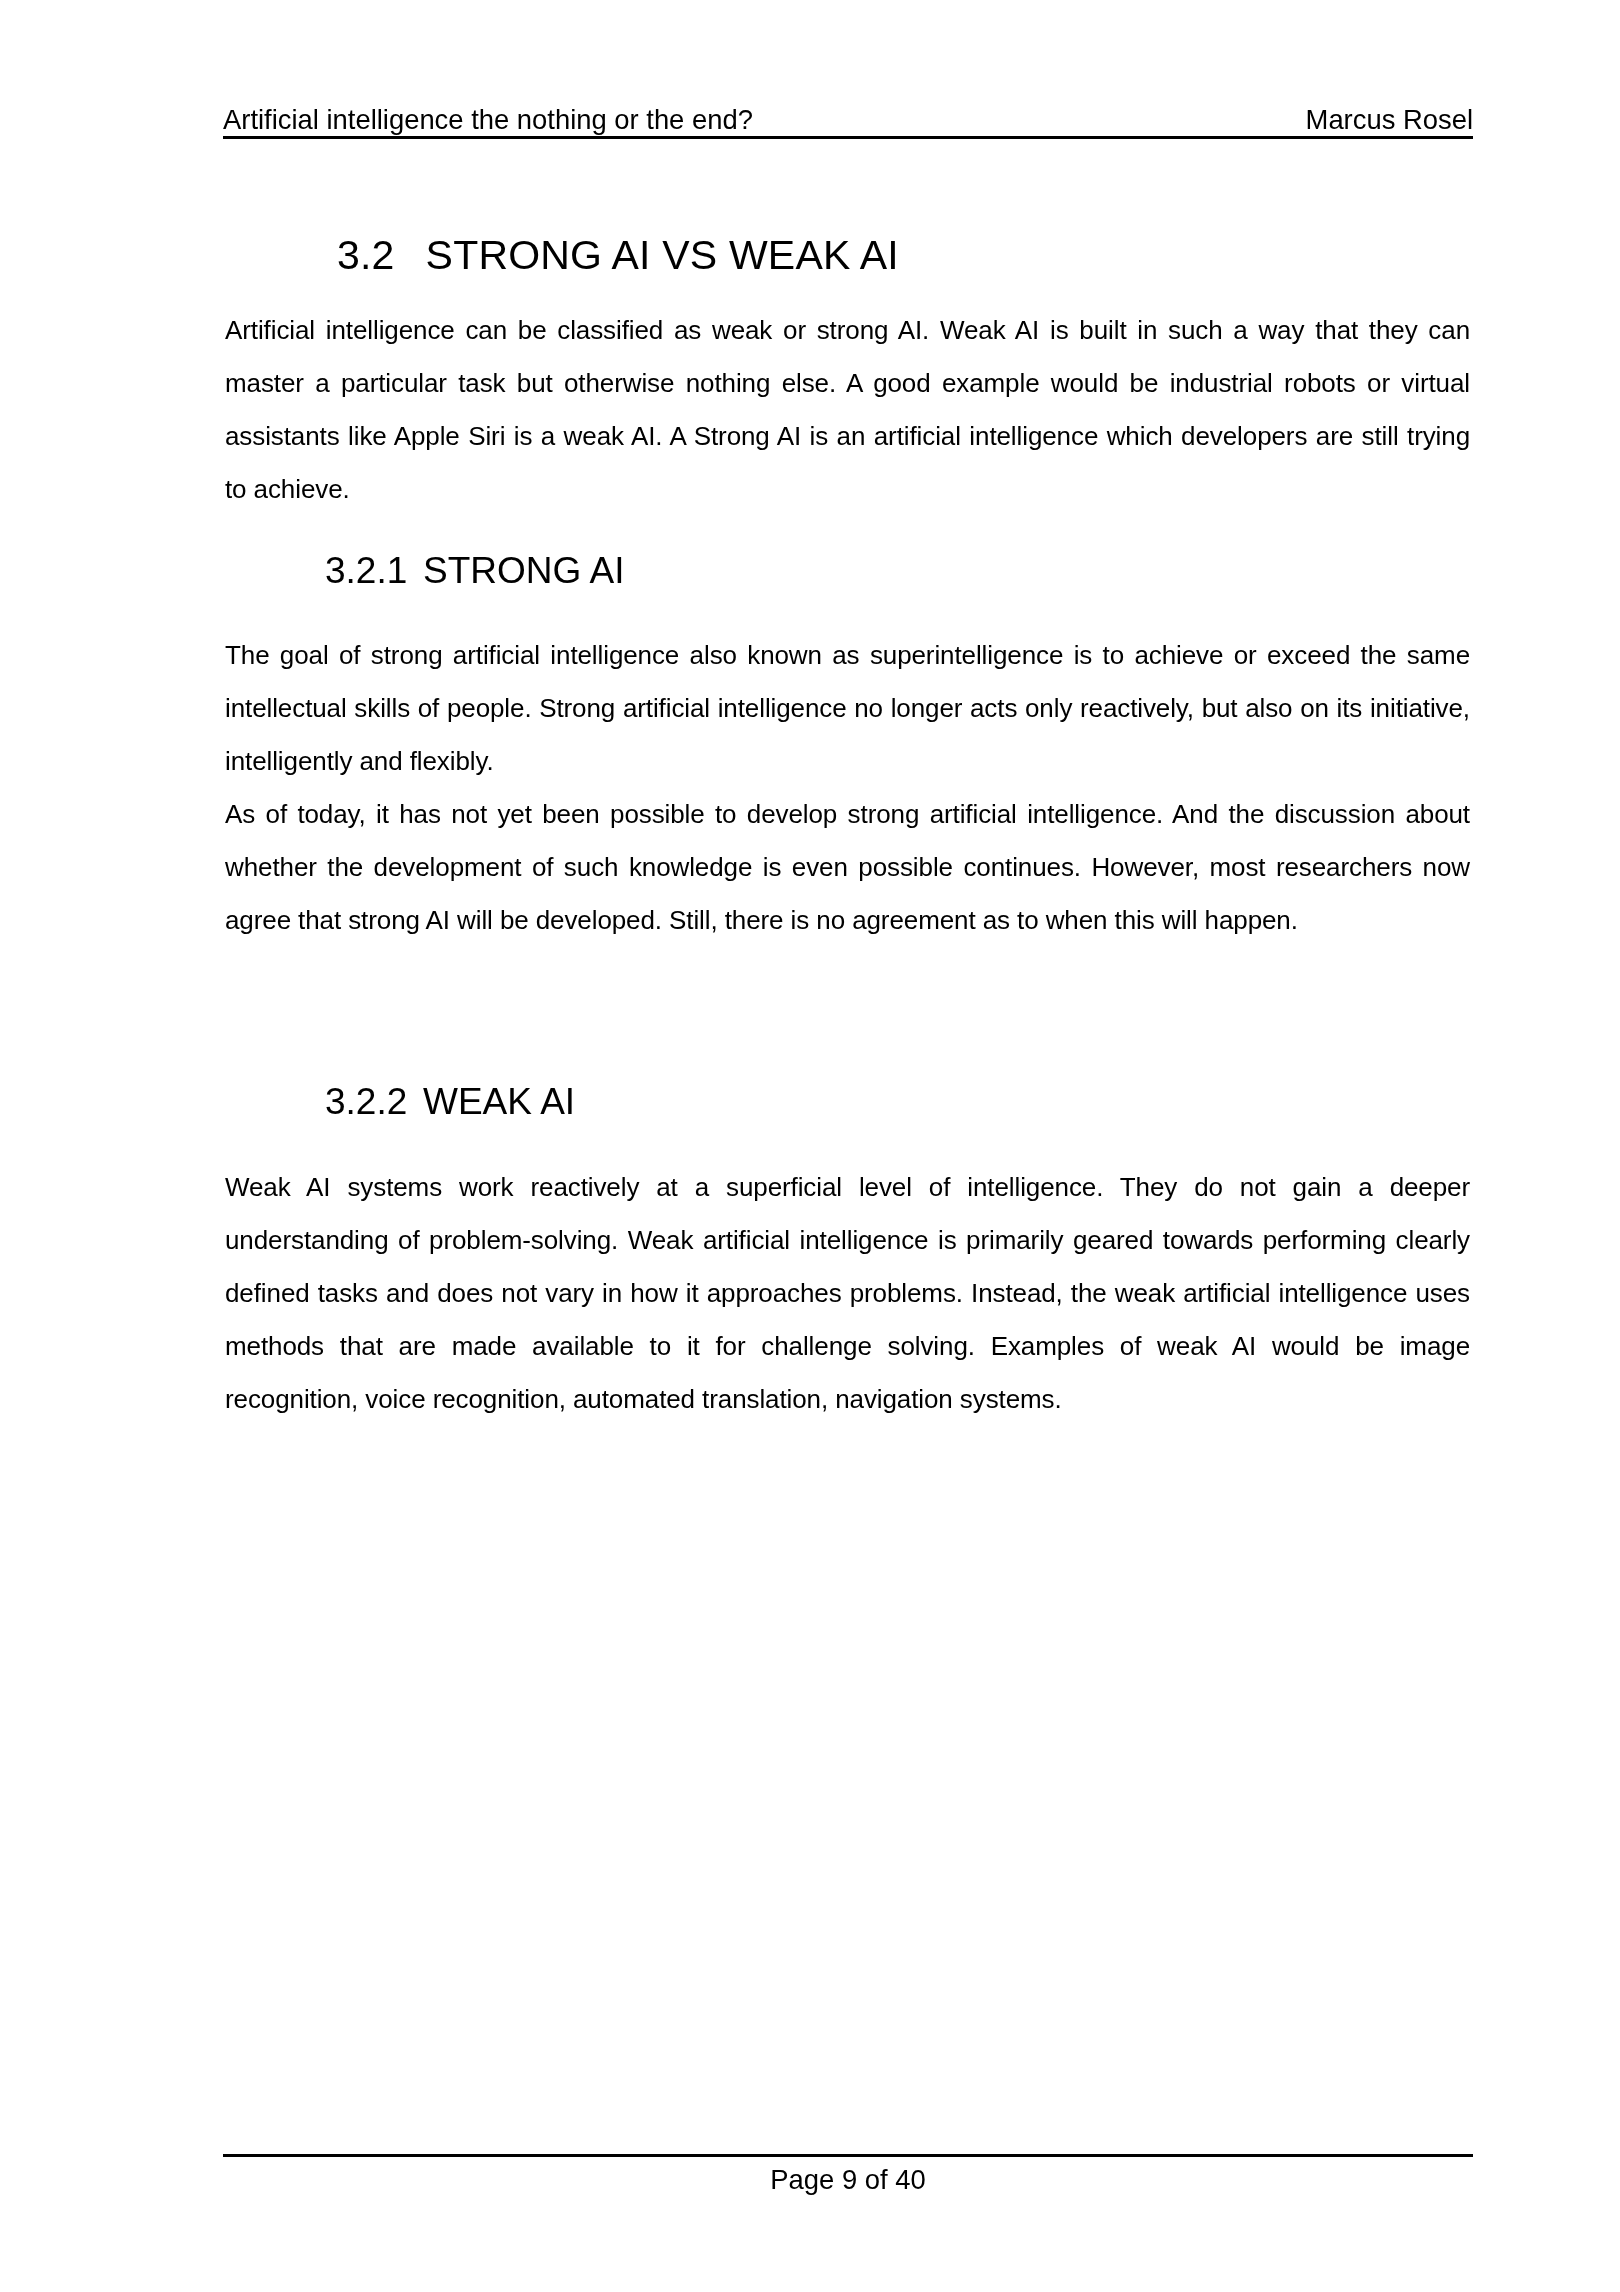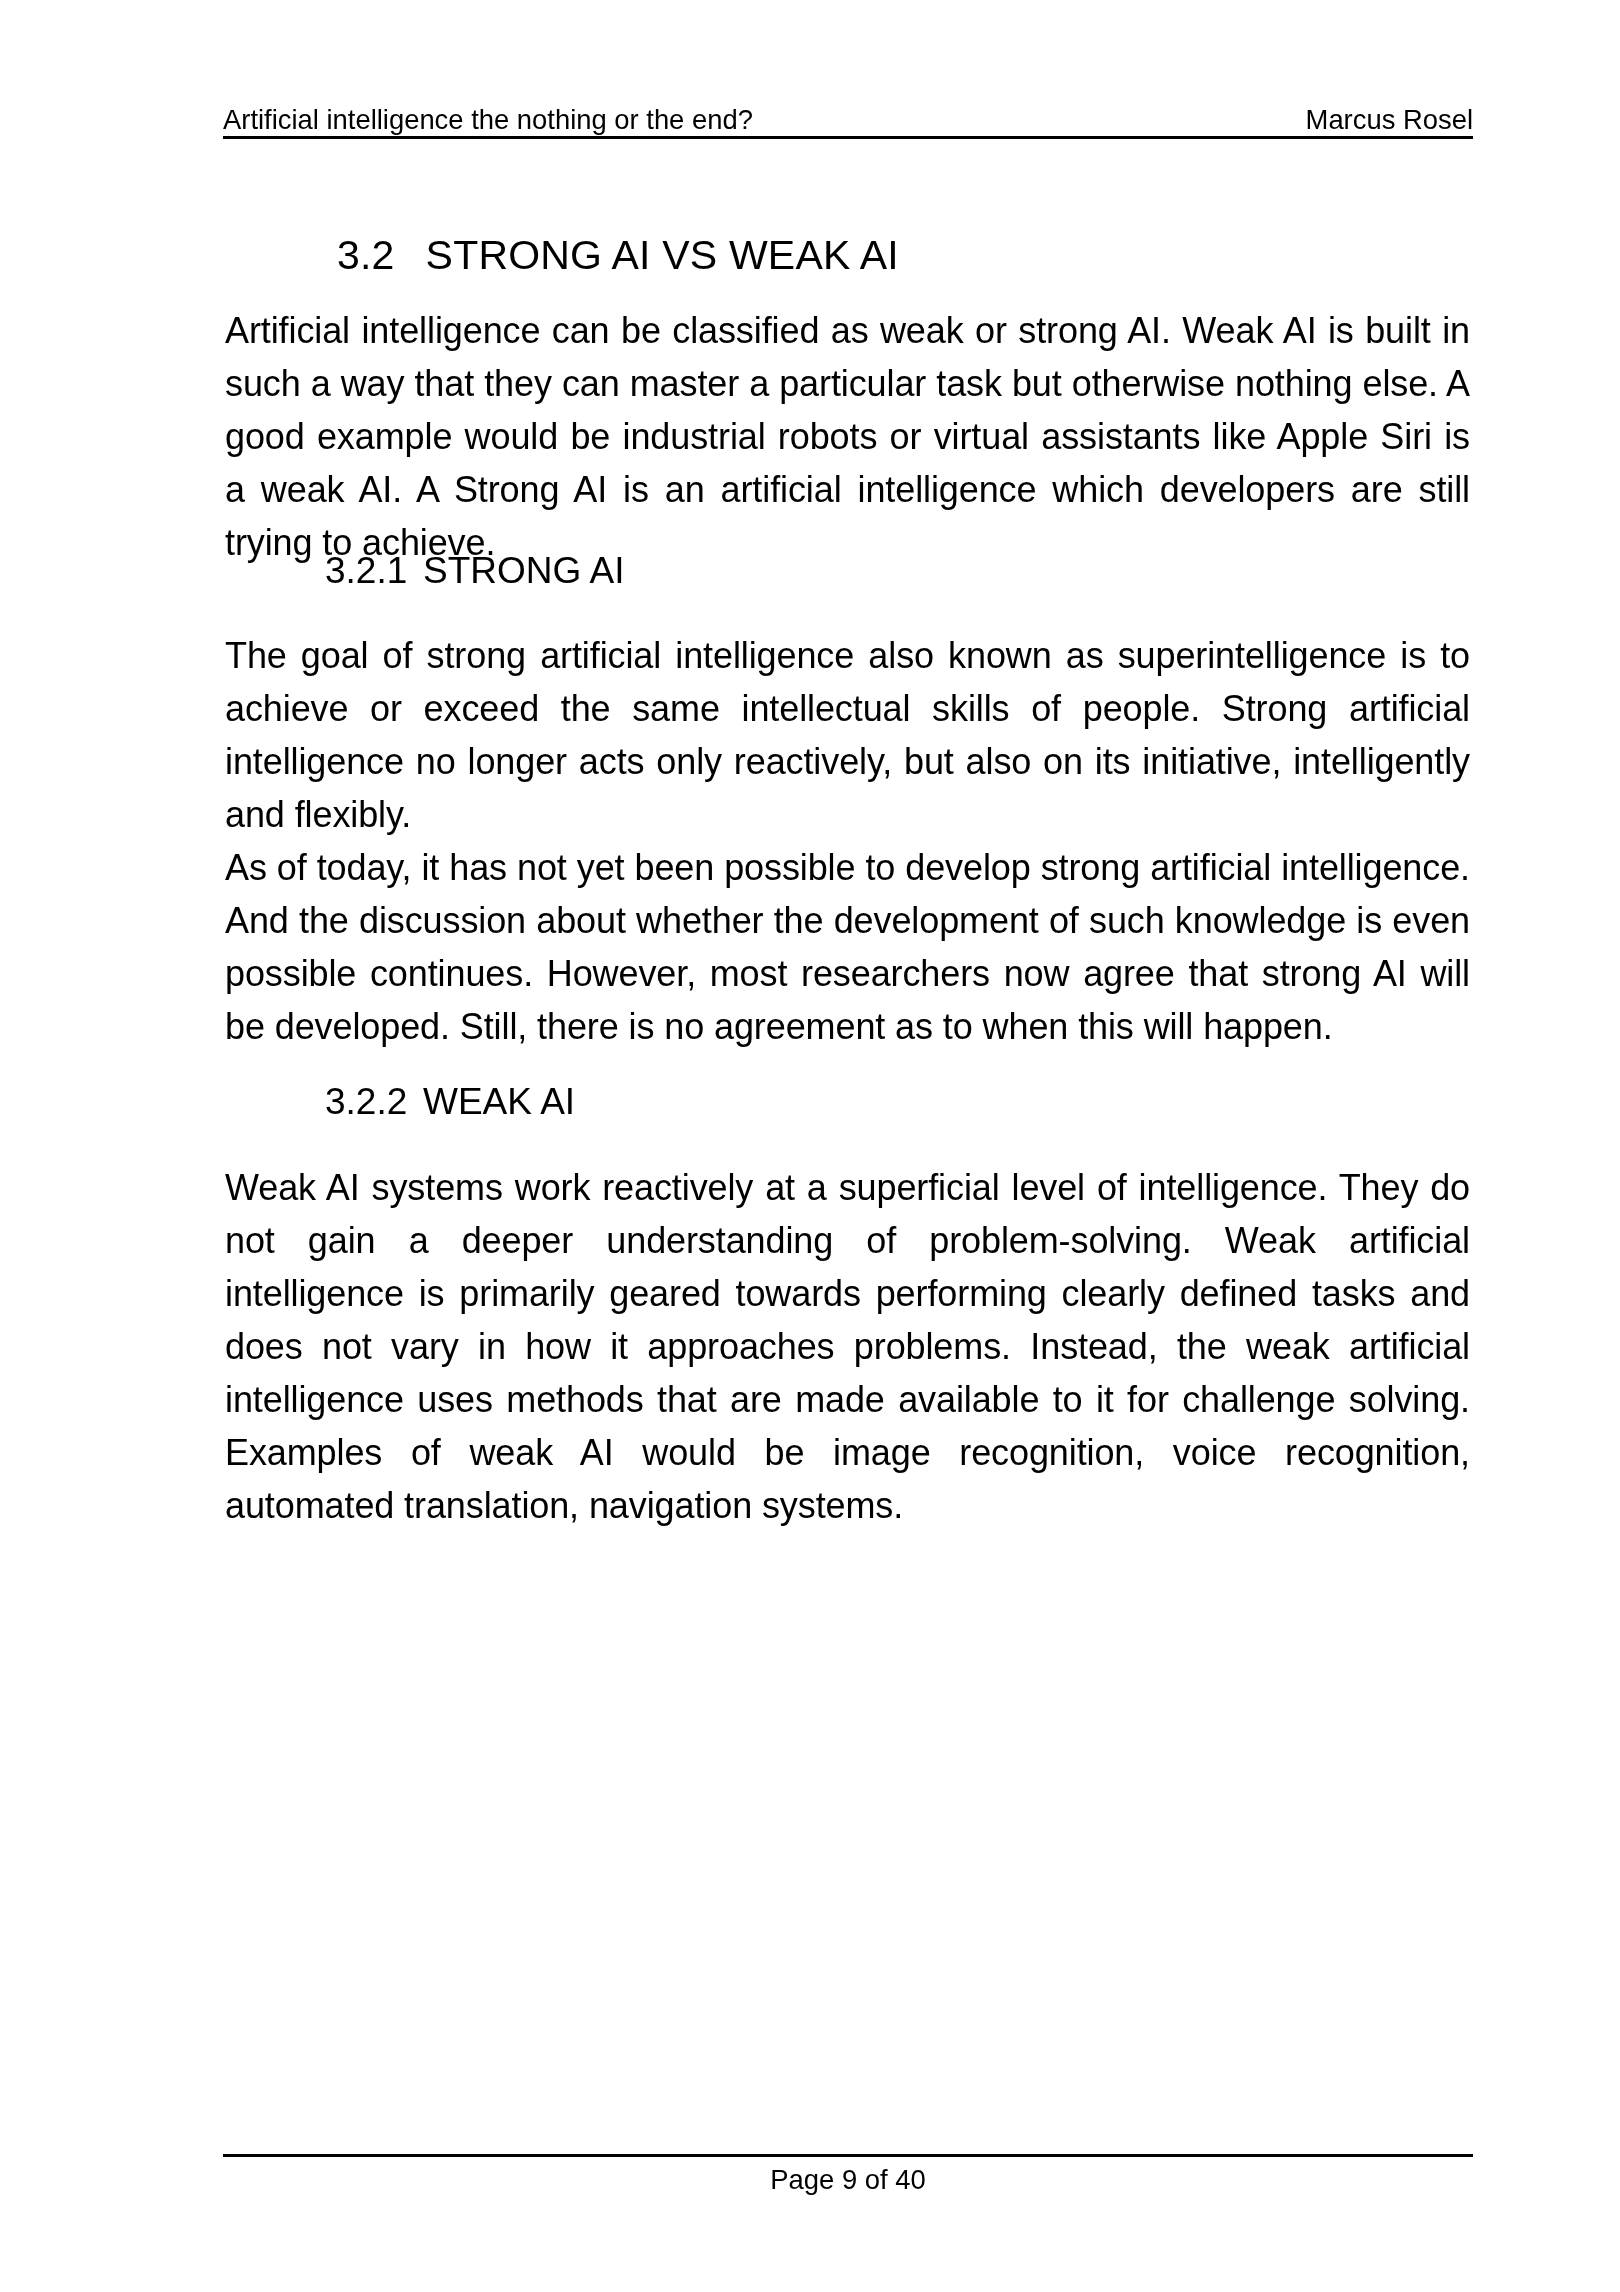--- a/index.html
+++ b/index.html
@@ -62,21 +62,21 @@
   }
   .h3 .num { margin-right: 15.7px; }
   #h3-strong { top: 549px; }
   #h3-weak   { top: 1080px; }
 
   
   .para-group {
     position: absolute;
     left: 225px;
     width: 1245px;
-    font-size: 36px;
+    font-size: 26px;
     line-height: 53px;
     letter-spacing: -0.1px;
   }
   .para-group p {
     margin: 0;
     text-align: justify;
   }
   #group-intro  { top: 304px; }
   #group-strong { top: 629px; }
   #group-weak   { top: 1161px; }

